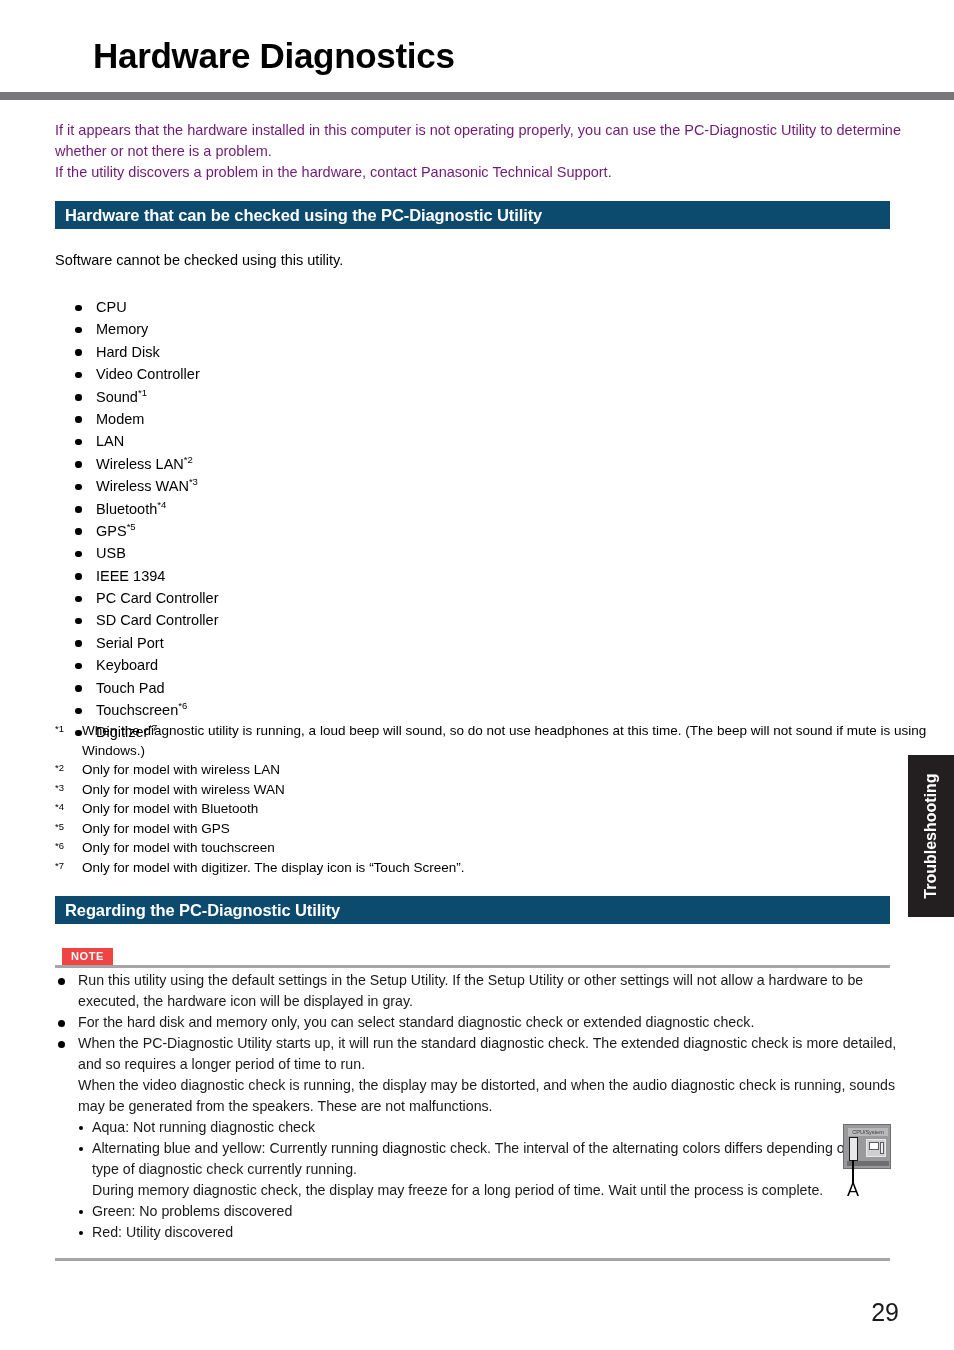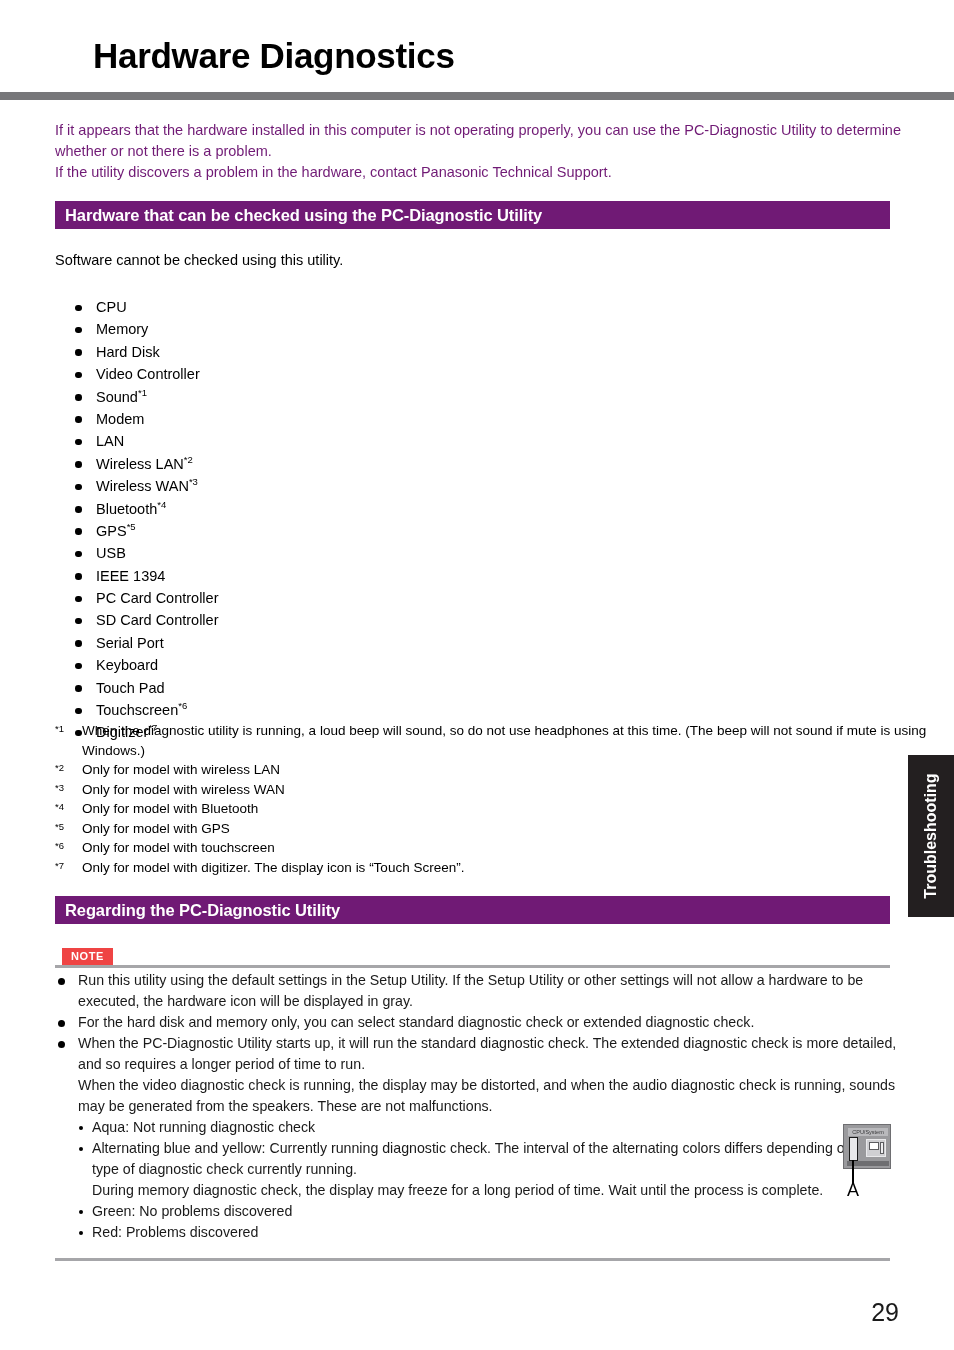--- a/index.html
+++ b/index.html
@@ -47,21 +47,21 @@
     line-height: 21px;
     color: #701a75;
   }
 
   
   .section-bar {
     position: absolute;
     left: 55px;
     width: 835px;
     height: 28px;
-    background: #701a75;
+    background: #0c4a6e;
     color: #ffffff;
     font-size: 16.5px;
     font-weight: bold;
     line-height: 28px;
     padding-left: 10px;
     box-sizing: border-box;
     letter-spacing: -0.1px;
   }
   #section-bar-1 { top: 201px; }
   #section-bar-2 { top: 896px; }
@@ -377,21 +377,21 @@
 
 <div class="note-badge">NOTE</div>
 <div class="note-rule-top"></div>
 <div class="note-body" id="note-body">
     <div class="note-item"><span class="dot"></span><span>Run this utility using the default settings in the Setup Utility. If the Setup Utility or other settings will not allow a hardware to be executed, the hardware icon will be displayed in gray.</span></div>
     <div class="note-item"><span class="dot"></span><span>For the hard disk and memory only, you can select standard diagnostic check or extended diagnostic check.</span></div>
     <div class="note-item"><span class="dot"></span><span>When the PC-Diagnostic Utility starts up, it will run the standard diagnostic check. The extended diagnostic check is more detailed, and so requires a longer period of time to run.</span><span class="cont">When the video diagnostic check is running, the display may be distorted, and when the audio diagnostic check is running, sounds may be generated from the speakers. These are not malfunctions.</span></div>
     <div class="sub-item"><span class="sdot"></span><span>Aqua: Not running diagnostic check</span></div>
     <div class="sub-item narrow"><span class="sdot"></span><span>Alternating blue and yellow: Currently running diagnostic check. The interval of the alternating colors differs depending on the type of diagnostic check currently running.</span><span class="cont">During memory diagnostic check, the display may freeze for a long period of time. Wait until the process is complete.</span></div>
     <div class="sub-item"><span class="sdot"></span><span>Green: No problems discovered</span></div>
-    <div class="sub-item"><span class="sdot"></span><span>Red: Problems discovered</span></div>
+    <div class="sub-item"><span class="sdot"></span><span>Red: Utility discovered</span></div>
   </div>
 <div class="note-rule-bottom"></div>
 
 <div class="figure">
   <div class="fig-frame">
     <div class="fig-titlebar">CPU/System</div>
     <div class="fig-statusbar"></div>
     <div class="fig-monitor">
       <div class="fig-screen"></div>
       <div class="fig-tower"></div>

